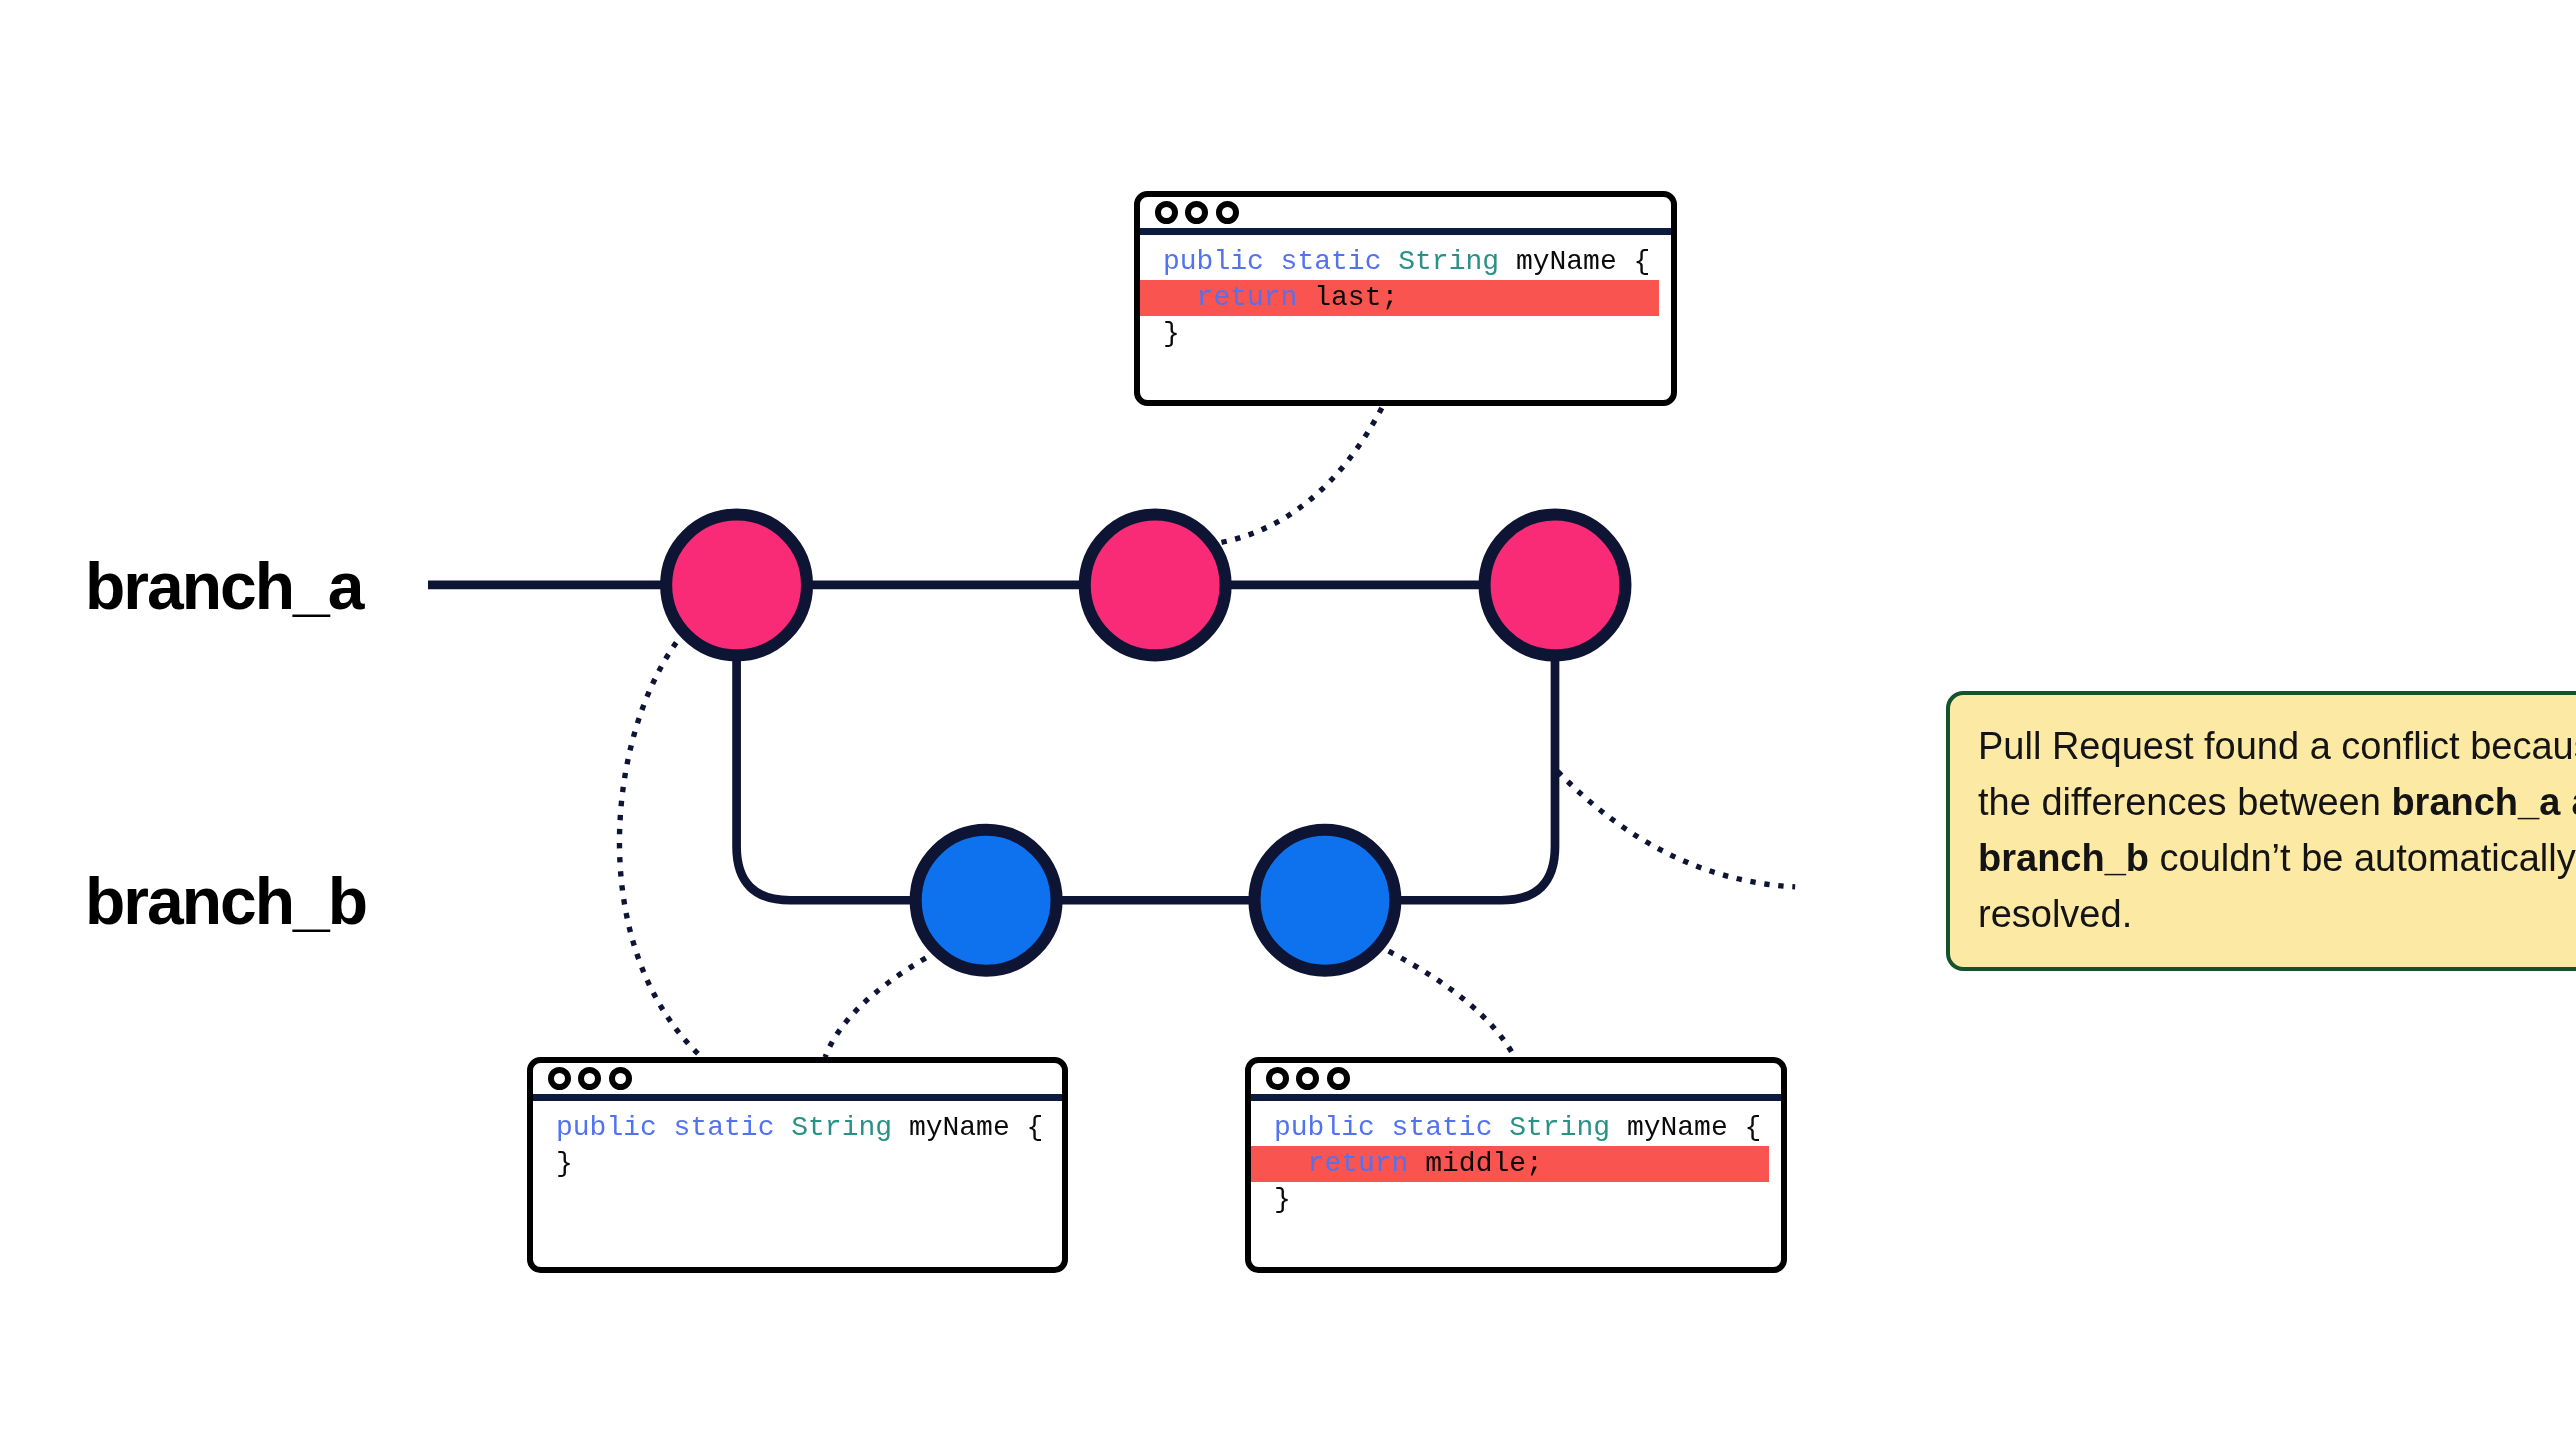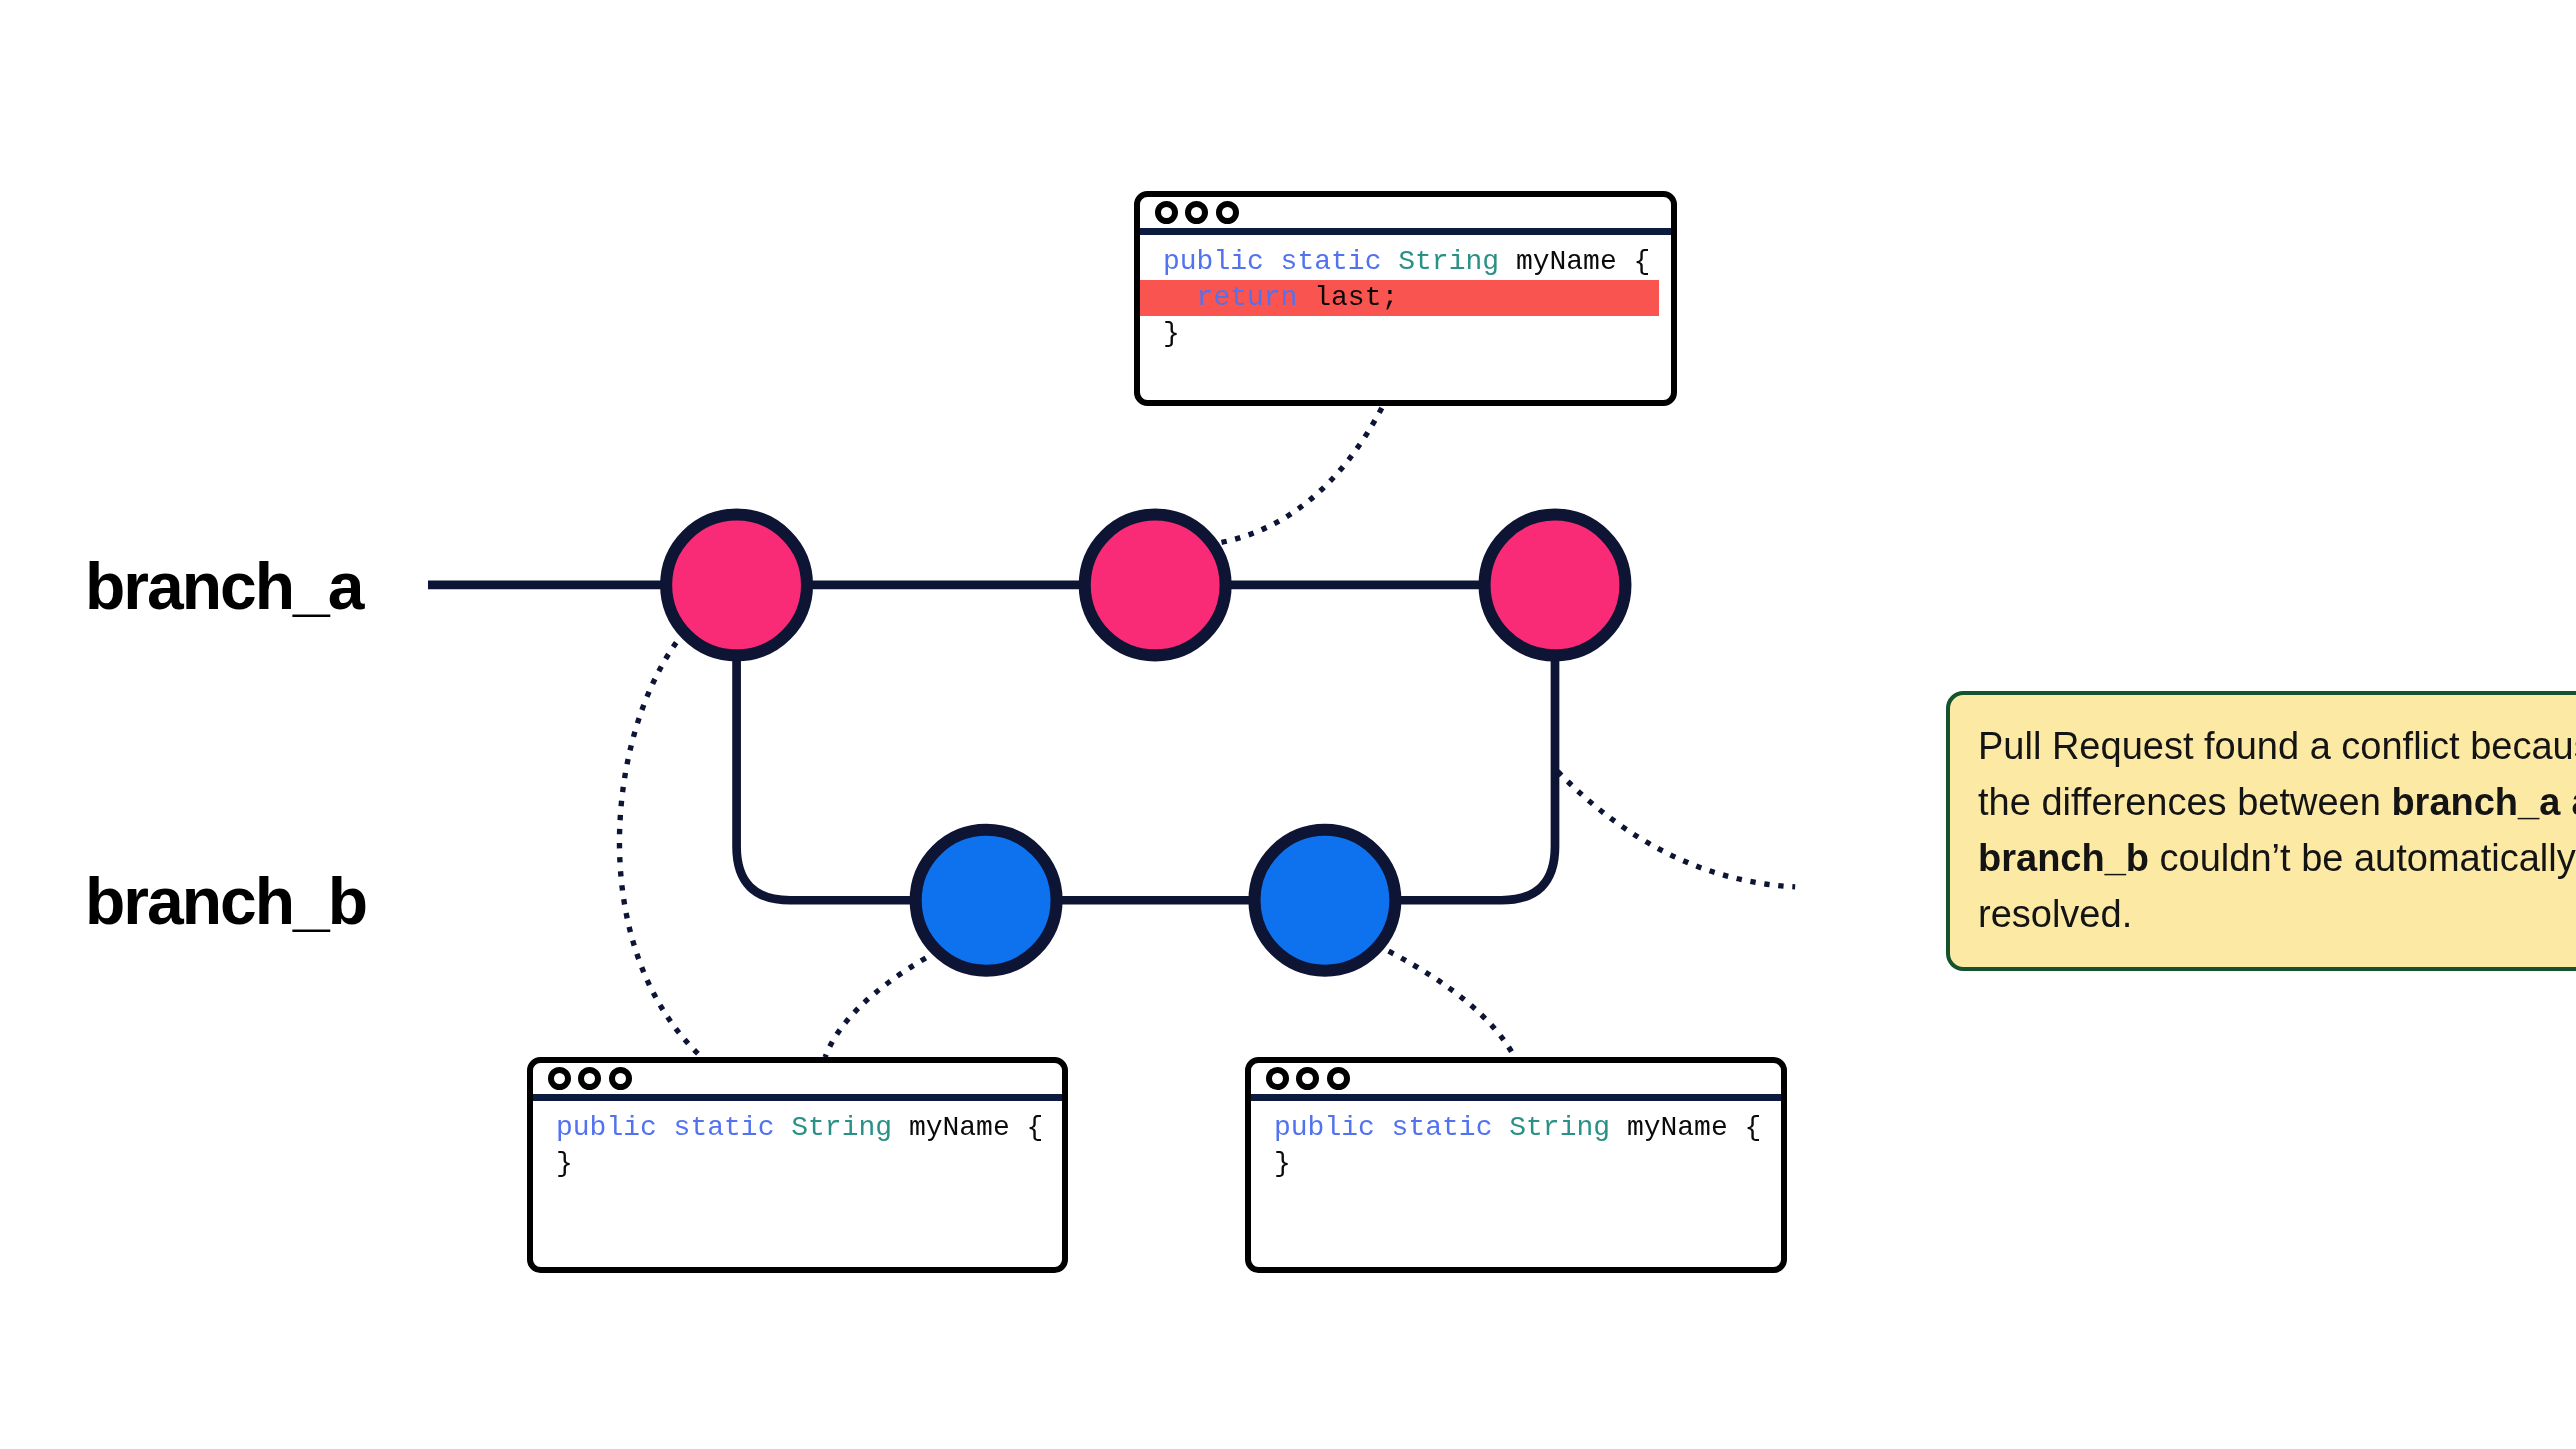--- a/index.html
+++ b/index.html
@@ -138,21 +138,21 @@
       </div>
     <div class="code"><div class="code-line"><span class="tk-k">public static </span><span class="tk-c">String</span><span class="tk-p"> myName {</span></div><div class="code-line"><span class="tk-p">}</span></div></div>
   </div>
 
   <div class="code-window" id="window-right">
     <div class="titlebar">
         <span class="window-control"></span>
         <span class="window-control"></span>
         <span class="window-control"></span>
       </div>
-    <div class="code"><div class="code-line"><span class="tk-k">public static </span><span class="tk-c">String</span><span class="tk-p"> myName {</span></div><div class="code-line"><span class="tk-p">}</span></div></div>
+    <div class="code"><div class="code-line"><span class="tk-k">public static </span><span class="tk-c">String</span><span class="tk-p"> myName {</span></div><div class="code-line hl"><span class="tk-k">  return </span><span class="tk-p">middle;</span></div><div class="code-line"><span class="tk-p">}</span></div></div>
   </div>
 
   <div id="conflict-callout">
     <span><span>Pull Request found a conflict because the differences between </span><b>branch_a</b><span> and </span><b>branch_b</b><span> couldn’t be automatically resolved.</span></span>
   </div>
 
 </div>
 
 
 </body></html>

